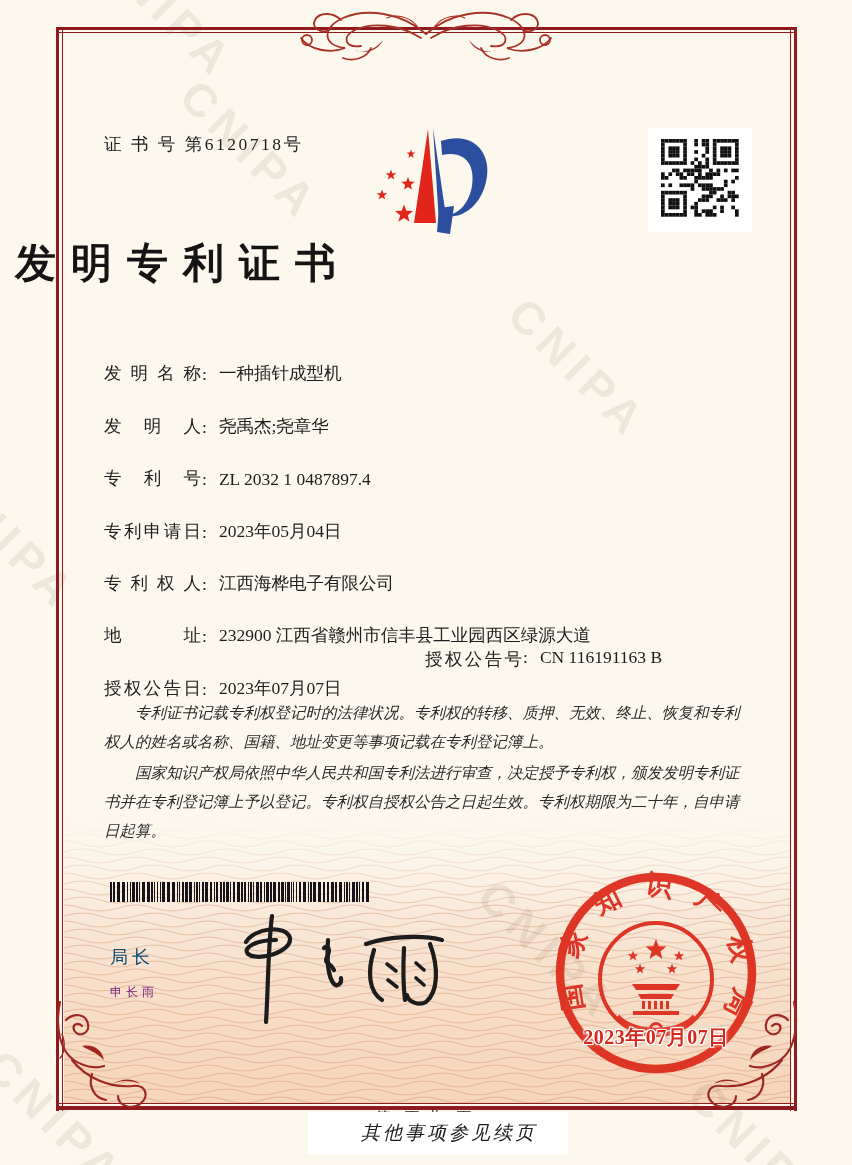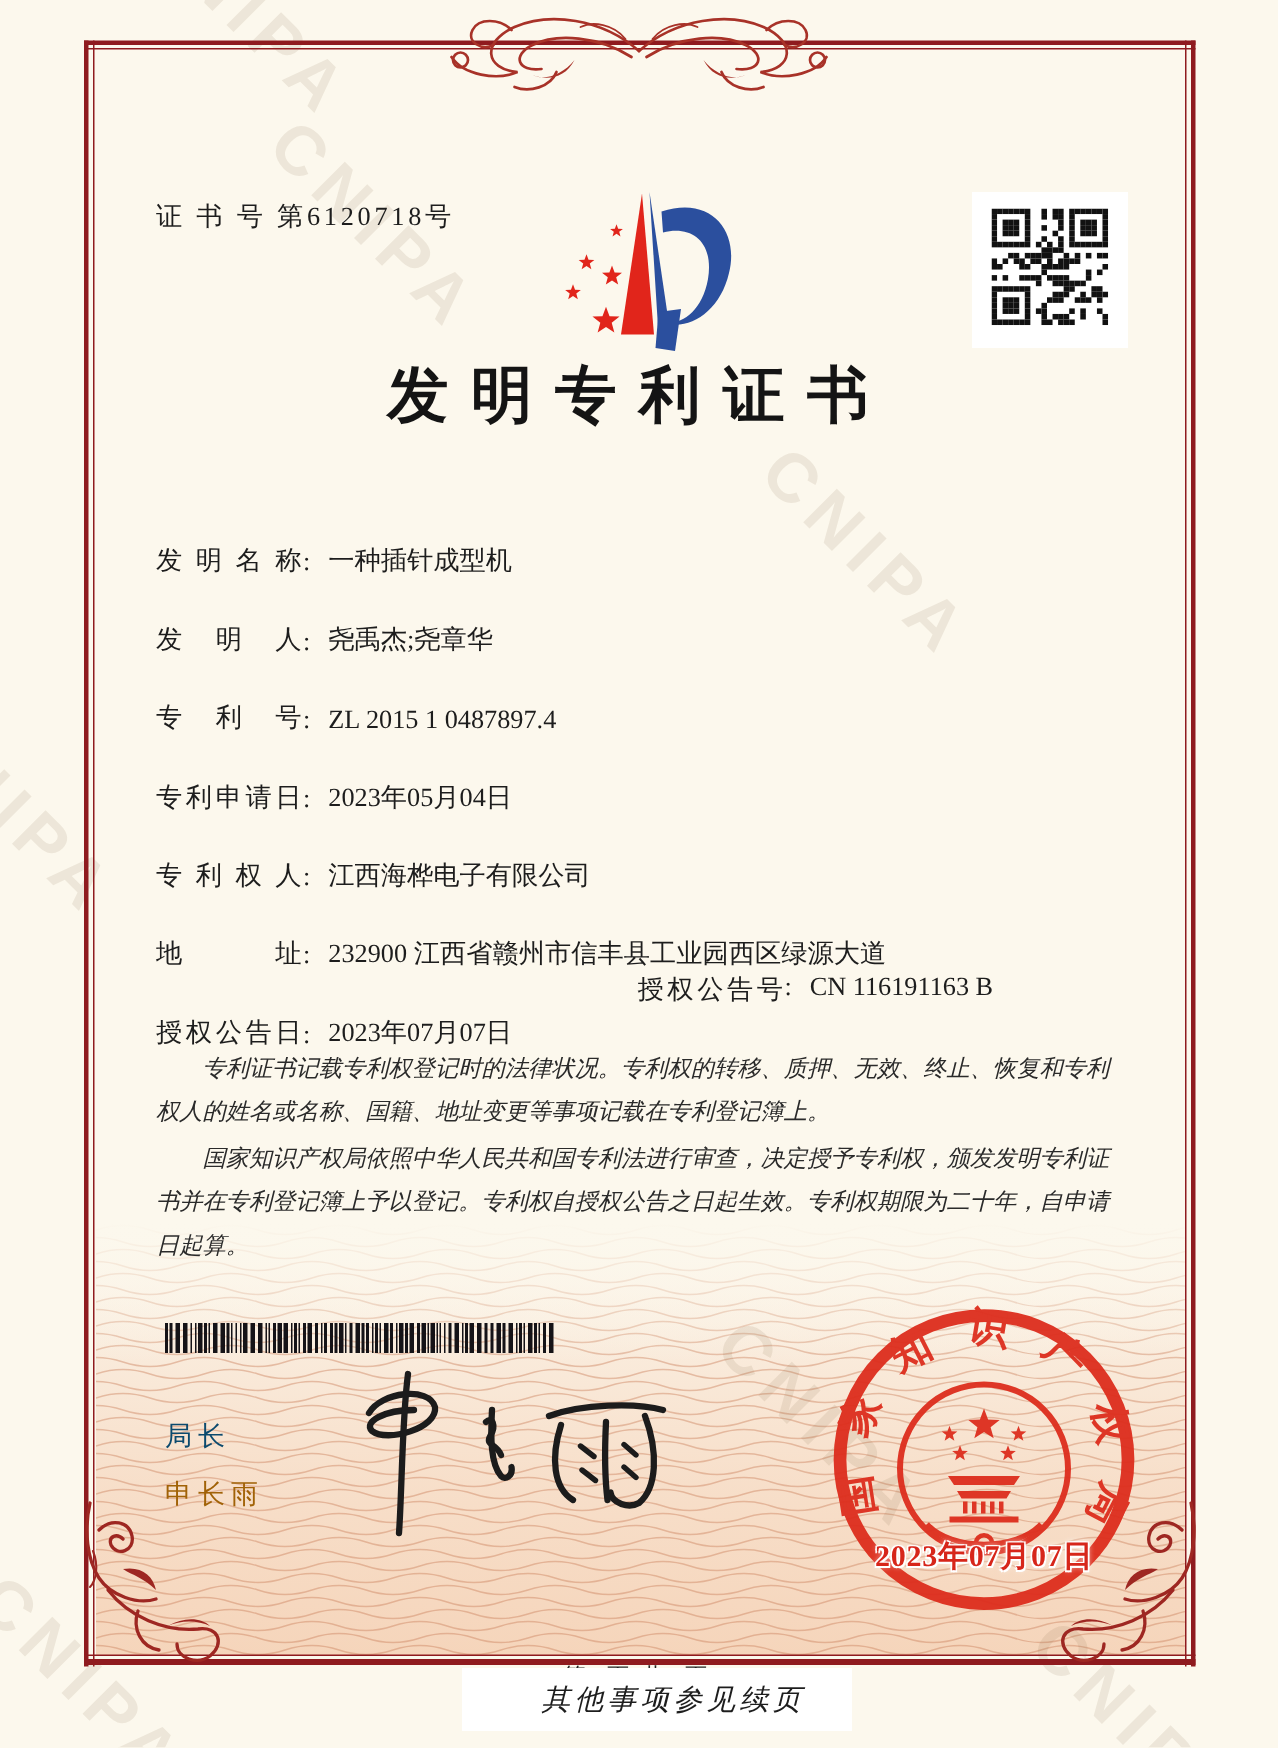--- a/index.html
+++ b/index.html
@@ -36,39 +36,39 @@
   .band-waves{ position:absolute; inset:0; }
   .band-fade{ position:absolute; inset:0;
       background:linear-gradient(180deg, #fcf8ed 0%, rgba(252,248,237,0) 32%); }
 
   
   .content{ position:absolute; inset:0; z-index:6; color:#1d1d1d;margin-top:40px; }
   .cert-no{ position:absolute; left:104px; top:92px; font-size:17.5px; letter-spacing:2.5px; }
   .logo{ position:absolute; left:362px; top:84px; }
   .qr-patch{ position:absolute; left:648px; top:88px; width:104px; height:104px; background:#fff; }
   .qr-patch svg{ position:absolute; left:13px; top:11px; }
-  .title{ position:absolute; left:0; right:0; top:196px; text-align:center;
-          font-size:41px; font-weight:700; letter-spacing:15px; color:#141414; }
+  .title{ position:absolute; left:0; right:0; top:196px; text-align:left;
+          font-size:41px; font-weight:700; letter-spacing:15px; padding-left:15px; color:#141414; }
 
   .fields{ position:absolute; left:104px; top:293px; width:660px; font-size:17.5px; }
   .frow{ position:relative; height:52.4px; display:flex; align-items:flex-end; }
   .flabel{ display:inline-block; width:97px; text-align:justify; text-align-last:justify; }
   .fcolon{ margin:0 12px 0 1px; }
   .fgroup2{ position:absolute; left:321px; top:0; display:flex; }
 
   .notice{ position:absolute; left:104px; top:658px; width:650px;
            font-size:15.5px; font-style:italic; line-height:29px; color:#2a2a2a; }
   .notice p{ text-indent:31px; }
   .notice p + p{ margin-top:2px; }
 
   .barcode{ position:absolute; left:110px; top:842px; }
   .director-role{ position:absolute; left:110px; top:905px; font-family:"Liberation Sans",sans-serif;
                   font-size:18px; letter-spacing:4px; color:#0c4a6e; }
   .director-name{ position:absolute; left:110px; top:944px; font-family:"Liberation Sans",sans-serif;
-                  font-size:18px; letter-spacing:4px; color:#a16207; }
+                  font-size:12px; letter-spacing:4px; color:#701a75; }
   .signature{ position:absolute; left:228px; top:870px; }
 
   .seal{ position:absolute; left:549px; top:826px; width:214px; height:214px; }
   .seal svg{ position:absolute; left:0; top:0; opacity:0.94; }
   .seal-date{ position:absolute; left:0; top:158px; width:214px; text-align:center;
               font-size:20px; font-weight:700; color:#d7261a; letter-spacing:0.5px;
               text-shadow:-1px -1px 0 #fff,1px -1px 0 #fff,-1px 1px 0 #fff,1px 1px 0 #fff,0 0 4px #fff; }
 
   .page-info{ position:absolute; left:0; right:0; top:1068px; text-align:center;
               font-size:14.5px; color:#222; }
@@ -414,21 +414,21 @@
         <span class="fvalue">一种插针成型机</span>
       </div>
       <div class="frow">
         <span class="flabel">发明人</span>
           <span class="fcolon">:</span>
         <span class="fvalue">尧禹杰;尧章华</span>
       </div>
       <div class="frow">
         <span class="flabel">专利号</span>
           <span class="fcolon">:</span>
-        <span class="fvalue">ZL 2015 1 0487897.4</span>
+        <span class="fvalue">ZL 2032 1 0487897.4</span>
       </div>
       <div class="frow">
         <span class="flabel">专利申请日</span>
           <span class="fcolon">:</span>
         <span class="fvalue">2023年05月04日</span>
       </div>
       <div class="frow">
         <span class="flabel">专利权人</span>
           <span class="fcolon">:</span>
         <span class="fvalue">江西海桦电子有限公司</span>

